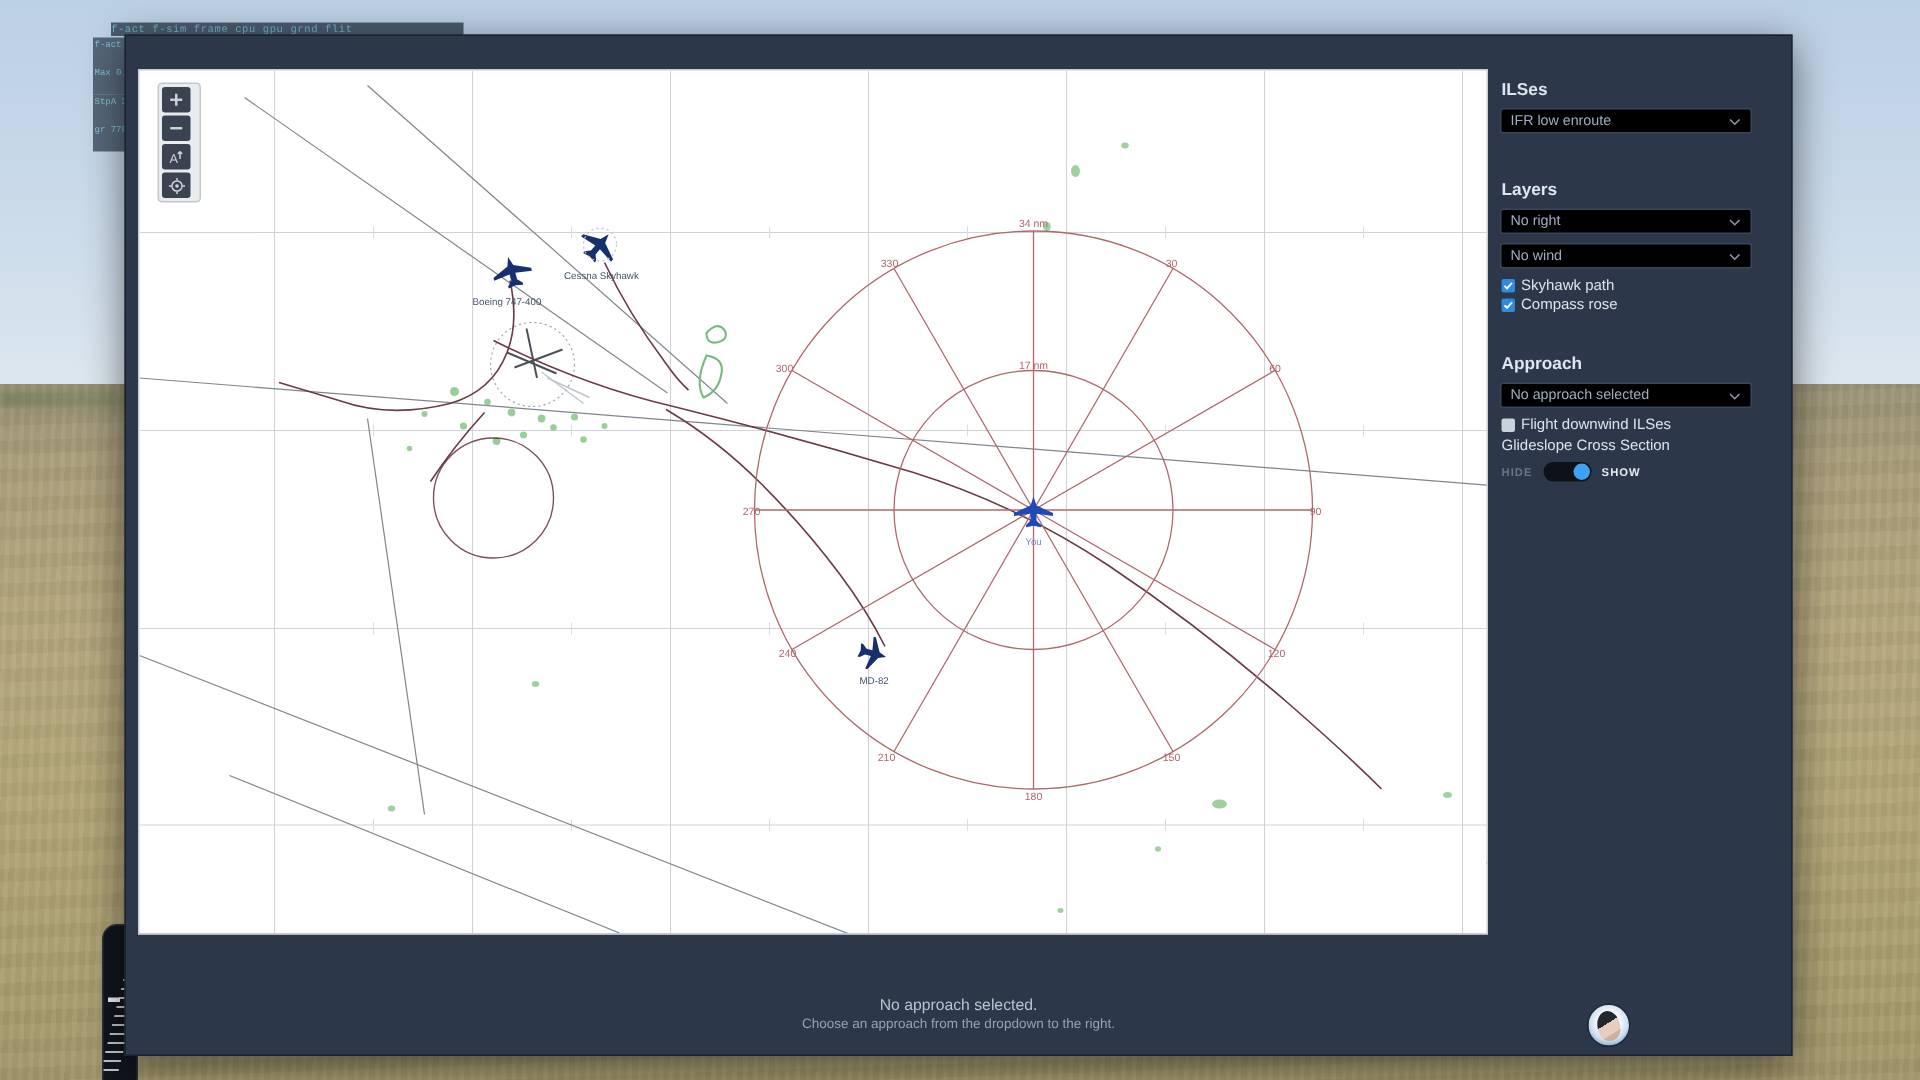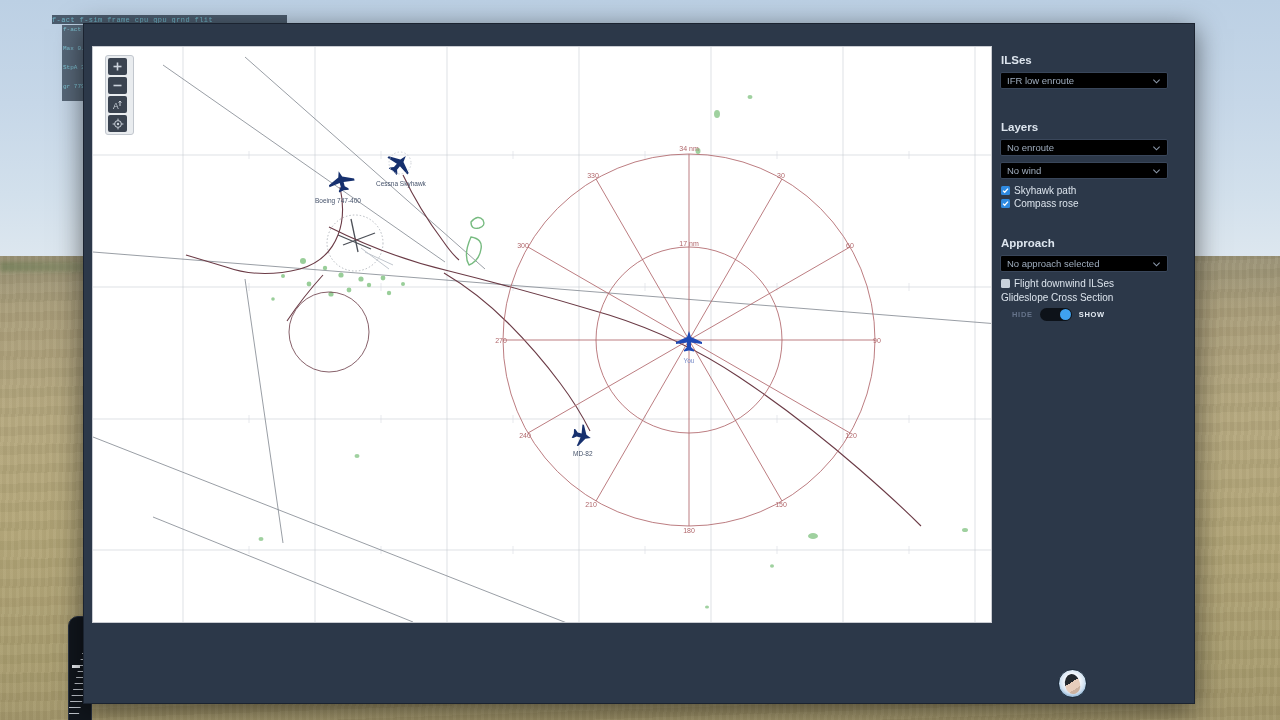--- a/index.html
+++ b/index.html
@@ -29,21 +29,21 @@
     opacity: .85;
   }
   .bg-greenstrip {
     position: absolute; left: 0; top: 262px; width: 210px; height: 10px;
     background: linear-gradient(to right, rgba(96,116,74,.55), rgba(120,130,80,0));
     filter: blur(2px);
   }
 
   
   .devbar {
-    position: absolute; left: 52px; top: 15px; width: 235px; height: 9px;
+    position: absolute; left: 74px; top: 15px; width: 235px; height: 9px;
     background: rgba(30,46,62,0.72);
     color: #6fb6c8; font-size: 7px; letter-spacing: .4px;
     font-family: "Liberation Mono", monospace;
     display: flex; align-items: center; white-space: nowrap;
   }
   .dev-col {
     position: absolute; left: 62px; width: 30px;
     background: rgba(30,46,62,0.66);
     color: #7fc4d4; font-size: 6px; line-height: 7px;
     font-family: "Liberation Mono", monospace;
@@ -148,21 +148,21 @@
   .cbox {
     width: 9px; height: 9px; border-radius: 1.5px; flex: 0 0 9px;
     display: flex; align-items: center; justify-content: center;
   }
   .cbox.on { background: #2f8ae0; }
   .cbox.off { background: #c9d2dc; }
   .cbox svg { display: block; }
 
   .sub-label { font-size: 10px; color: #dbe3ec; margin: 3px 0 5px 1px; }
 
-  .toggle-row { display: flex; align-items: center; gap: 7px; margin-left: 12px; }
+  .toggle-row { display: flex; align-items: center; gap: 7px; margin-left: 1px; }
   .tg-lbl { font-size: 7.5px; letter-spacing: .7px; font-weight: bold; }
   .tg-lbl.off { color: #66748a; }
   .tg-lbl.on { color: #e4ebf3; text-align: center; }
   .switch {
     width: 32px; height: 13px; border-radius: 7px; background: #0d1219;
     position: relative; cursor: pointer;
   }
   .knob {
     position: absolute; right: 1px; top: 1px; width: 11px; height: 11px;
     border-radius: 50%; background: #3fa2f0;
@@ -438,21 +438,21 @@
           <span>IFR low enroute</span>
           <svg class="chev" viewBox="0 0 10 10">
             <path d="M1.5,3.5 L5,7 L8.5,3.5" fill="none" stroke="#8b98aa" stroke-width="1.2"></path>
           </svg>
         </div>
 
         <div class="spacer-lg"></div>
 
         <div class="panel-h">Layers</div>
         <div class="select">
-          <span>No enroute</span>
+          <span>No right</span>
           <svg class="chev" viewBox="0 0 10 10">
             <path d="M1.5,3.5 L5,7 L8.5,3.5" fill="none" stroke="#8b98aa" stroke-width="1.2"></path>
           </svg>
         </div>
         <div class="select">
           <span>No wind</span>
           <svg class="chev" viewBox="0 0 10 10">
             <path d="M1.5,3.5 L5,7 L8.5,3.5" fill="none" stroke="#8b98aa" stroke-width="1.2"></path>
           </svg>
         </div>
@@ -495,19 +495,23 @@
           <span class="tg-lbl off">HIDE</span>
           <span class="switch">
             <span class="knob"></span>
           </span>
           <span class="tg-lbl on">SHOW</span>
         </div>
 
       </div>
     </div>
 
+    <div class="footer">
+      <div class="foot-1">No approach selected.</div>
+      <div class="foot-2">Choose an approach from the dropdown to the right.</div>
+    </div>
 
     <div class="avatar">
       <div class="fig"></div>
     </div>
 
   </div>
 </div>
 
 </body></html>

